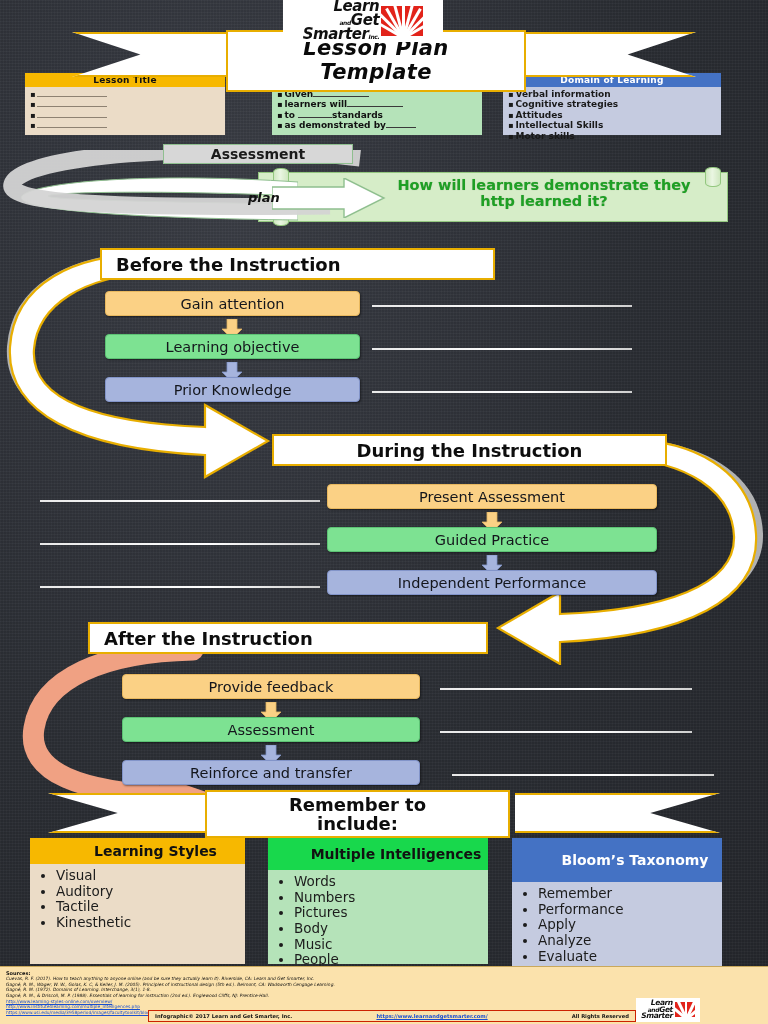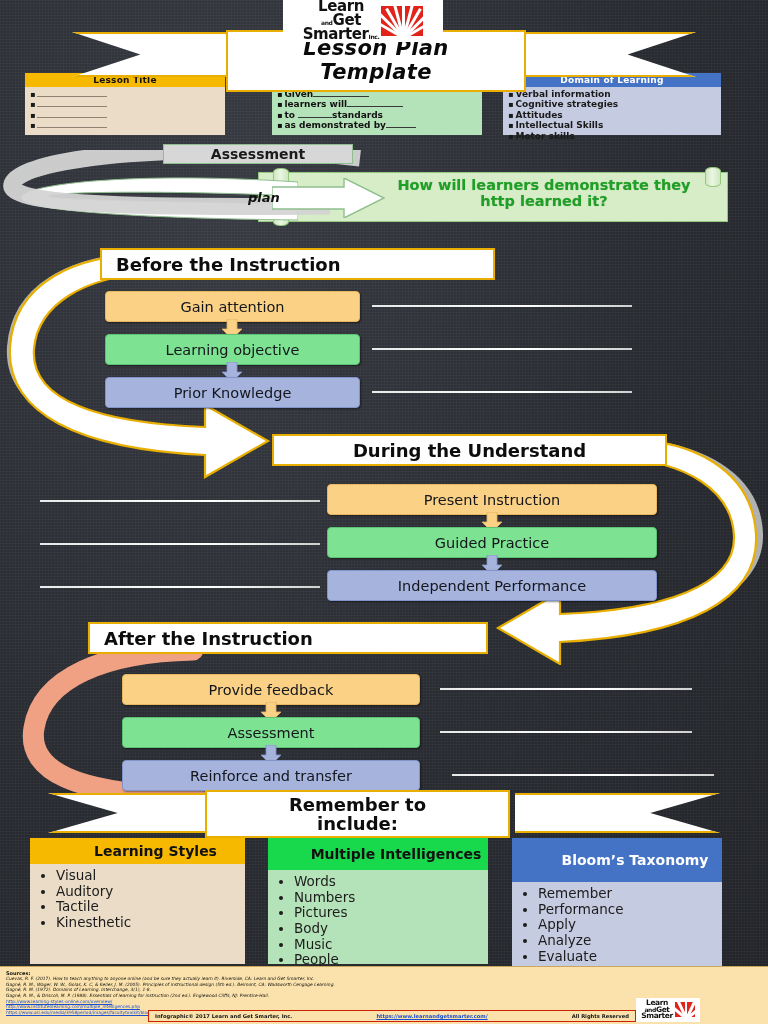--- a/index.html
+++ b/index.html
@@ -25,21 +25,21 @@
   #logo-top {
     left: 283px; top: 0px; width: 160px; height: 42px;
     background: #ffffff;
     display: flex; align-items: center; justify-content: center;
     z-index: 30;
   }
   .logo-inner { display: flex; align-items: center; gap: 2px; }
   .logo-words {
     font-family: "DejaVu Sans", sans-serif;
     font-weight: bold; line-height: 0.92; color: #111;
-    font-size: 14px; letter-spacing: -0.4px; text-align: center;
+    font-size: 14px; letter-spacing: -0.4px; text-align: right; font-style: italic;
   }
   .logo-words .l1 { font-size: 15px; }
   .logo-words .l2 { font-size: 15px; }
   .logo-words .l3 { font-size: 15px; }
   .logo-words .sm { font-size: 6px; font-weight: bold; }
   .logo-sun {
     width: 42px; height: 30px; background: #E2231A; position: relative; overflow: hidden;
   }
   .logo-sun i {
     position: absolute; bottom: -2px; left: 50%;
@@ -131,21 +131,21 @@
     display: flex; align-items: center; z-index: 14;
     font-size: 18px; font-weight: bold; color: #0d0d0d;
     padding: 0 14px;
   }
   #stage-before { left: 100px; top: 248px; width: 395px; }
   #stage-during { left: 272px; top: 434px; width: 395px; justify-content: center; }
   #stage-after  { left: 88px;  top: 622px; width: 400px; }
 
   
   .pbox {
-    height: 31px; border-radius: 4px;
+    height: 25px; border-radius: 4px;
     display: flex; align-items: center; justify-content: center;
     font-size: 14.5px; color: #14161c; z-index: 12;
     box-shadow: 1px 1px 2px rgba(0,0,0,0.45);
   }
   .pbox.amber { background: #FBD185; border: 1px solid #e8b85f; }
   .pbox.green { background: #7DE292; border: 1px solid #5cc274; }
   .pbox.blue  { background: #A6B4DD; border: 1px solid #8294c9; }
   .pline {
     height: 2px; background: linear-gradient(90deg,#e9e9e9,#ffffff 60%,#cfcfcf);
     z-index: 8;
@@ -346,26 +346,26 @@
   <div class="abs pline" style="left:372px; top:391px; width:260px;"></div>
 
   <svg class="abs" id="loop2" viewBox="0 0 348 225">
     <path d="M 200 8 C 280 12 330 42 332 94 C 334 150 250 182 132 188" fill="none" stroke="#c9c9c9" stroke-width="22" opacity="0.85"></path>
     <path d="M 200 18 C 266 22 312 50 314 96 C 316 146 244 170 140 174
              L 140 152 L 78 188 L 140 224 L 140 202
              C 266 196 340 160 336 94 C 332 30 272 -2 200 0 Z" fill="#ffffff" stroke="#E8AE00" stroke-width="2.2"></path>
   </svg>
 
   <div class="abs stage" id="stage-during">
-    <span>During the Understand</span>
+    <span>During the Instruction</span>
   </div>
 
   <div class="abs pline" style="left:40px; top:500px; width:280px;"></div>
   <div class="abs pbox amber" style="left:327px; top:484px; width:330px;">
-      <span>Present Instruction</span>
+      <span>Present Assessment</span>
     </div>
   <svg class="abs varrow" style="left:481px; top:512px;" viewBox="0 0 22 20">
     <path d="M 6 0 L 16 0 L 16 10 L 21 10 L 11 20 L 1 10 L 6 10 Z" fill="#FBD185" stroke="#e0b260" stroke-width="0.8"></path>
   </svg>
   <div class="abs pline" style="left:40px; top:543px; width:280px;"></div>
   <div class="abs pbox green" style="left:327px; top:527px; width:330px;">
       <span>Guided Practice</span>
     </div>
   <svg class="abs varrow" style="left:481px; top:555px;" viewBox="0 0 22 20">
     <path d="M 6 0 L 16 0 L 16 10 L 21 10 L 11 20 L 1 10 L 6 10 Z" fill="#A6B4DD" stroke="#8294c9" stroke-width="0.8"></path>

